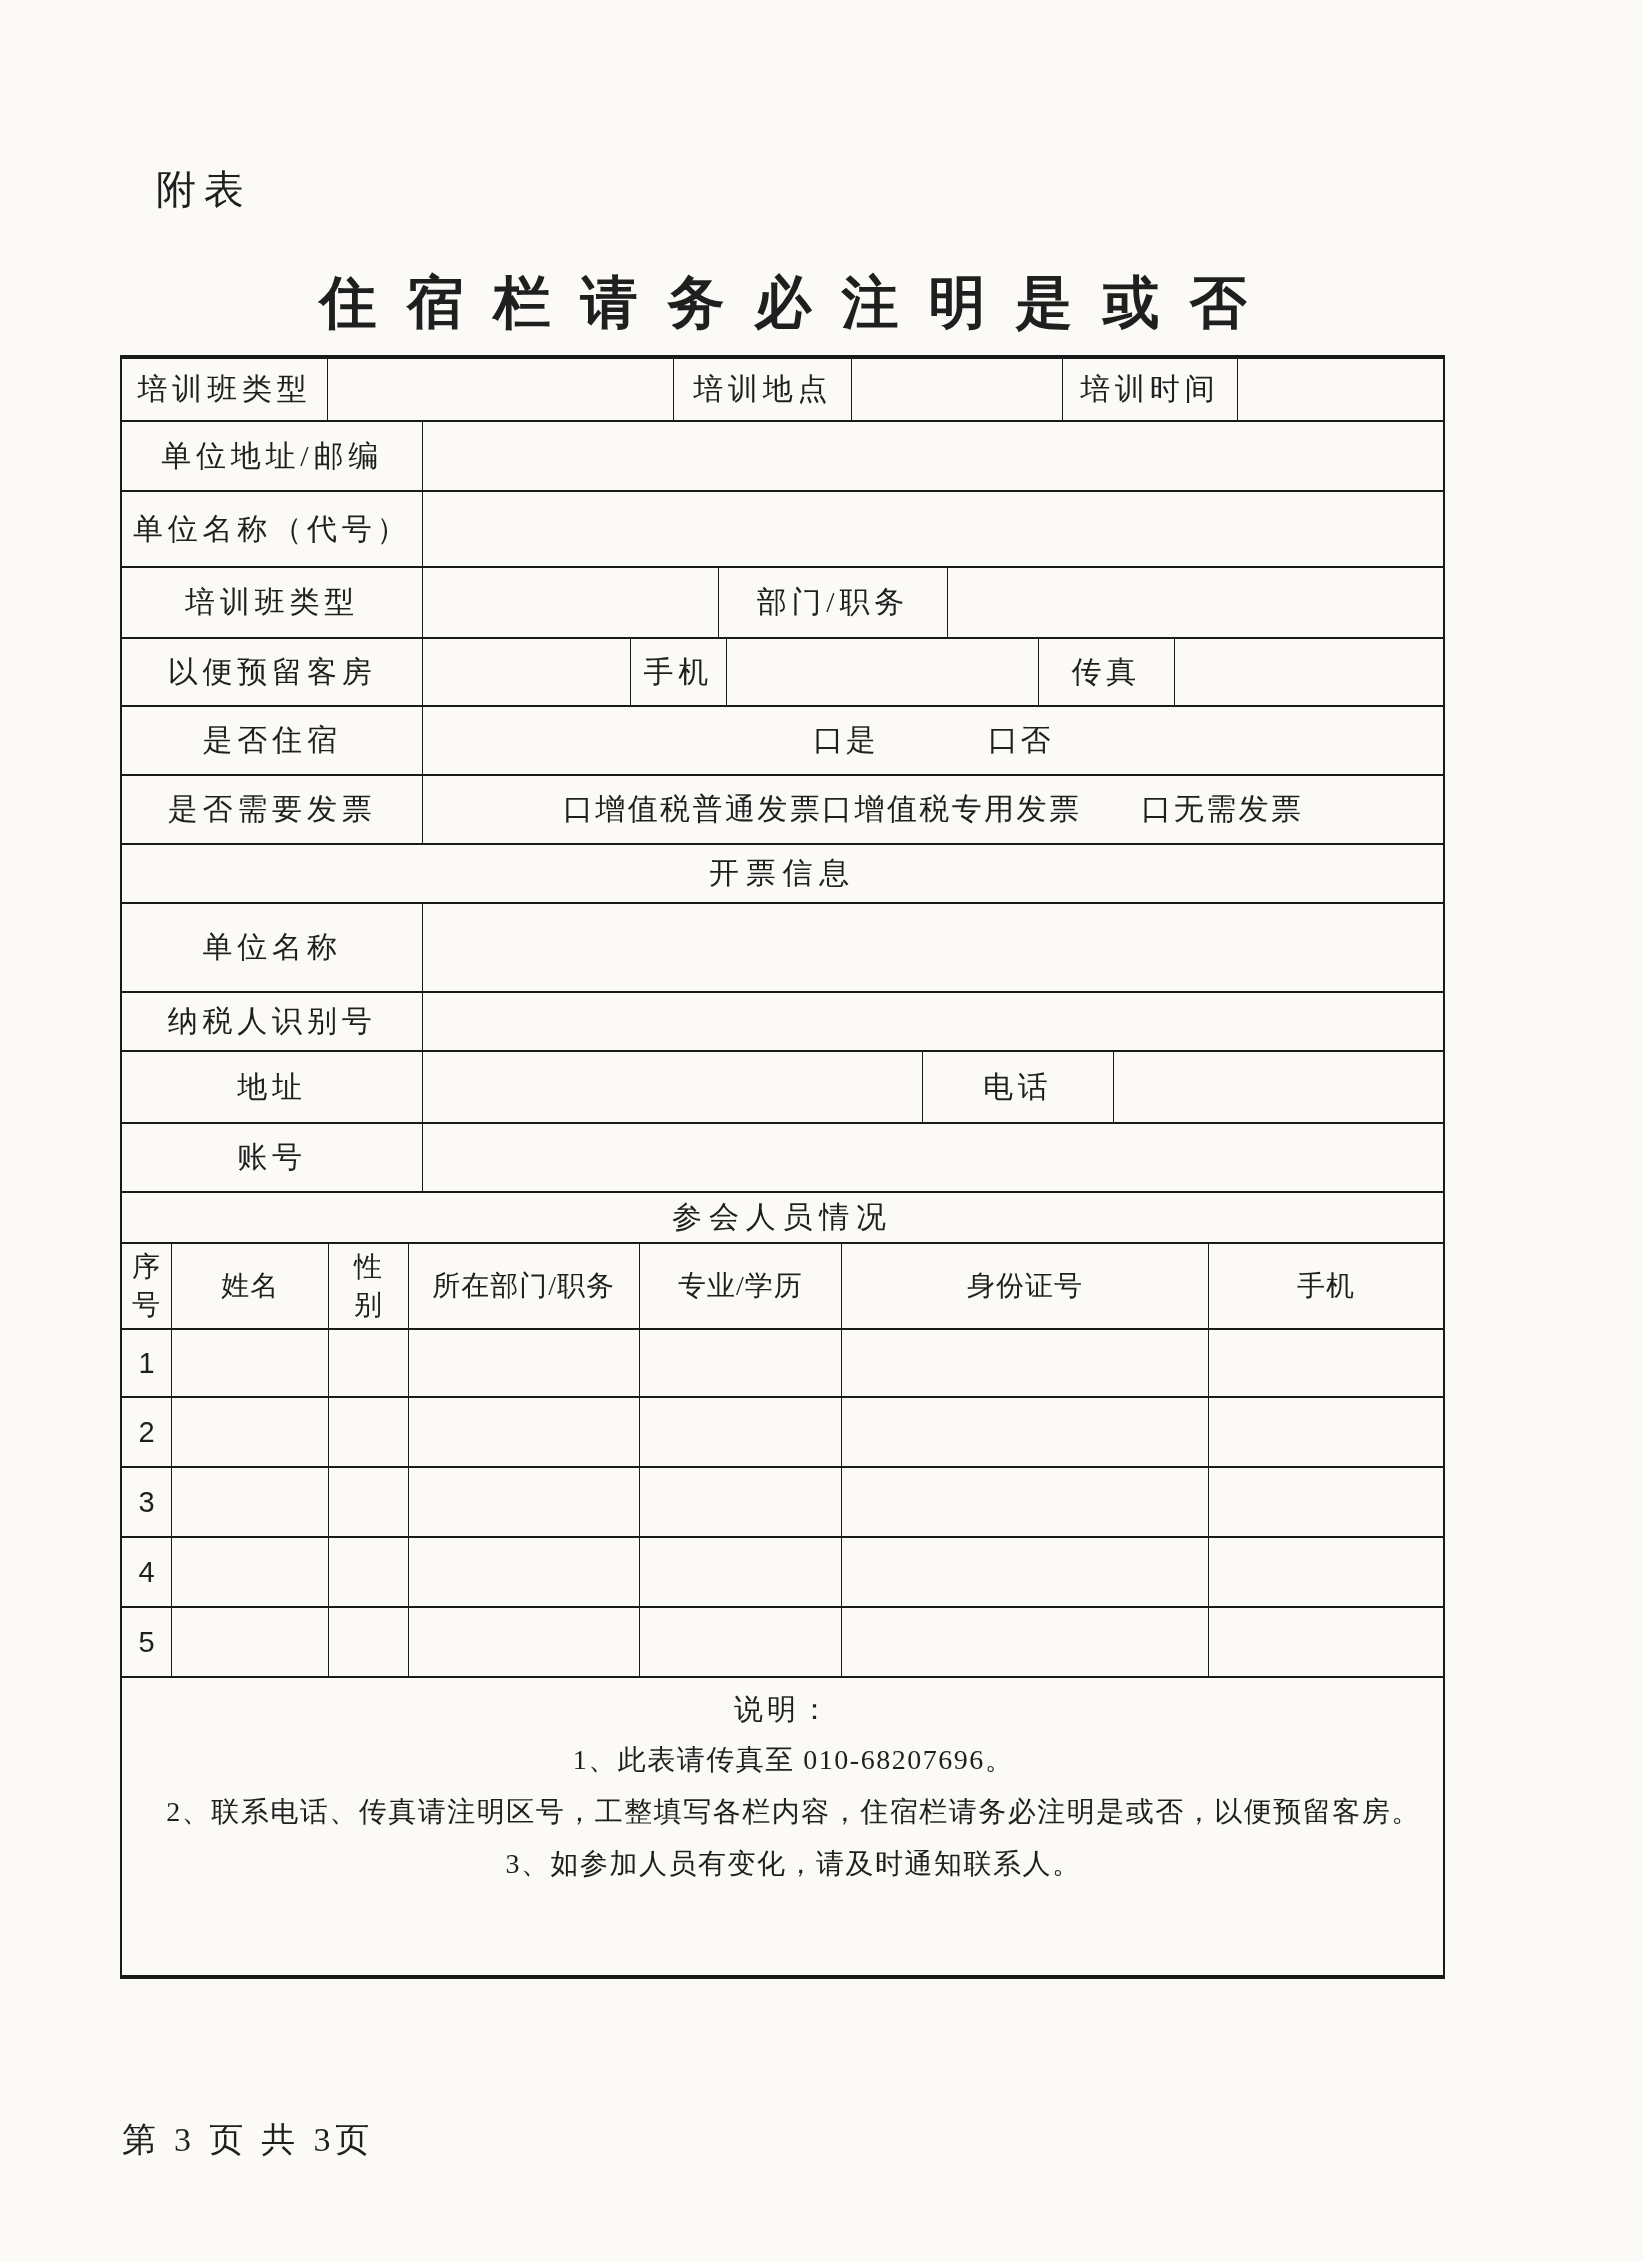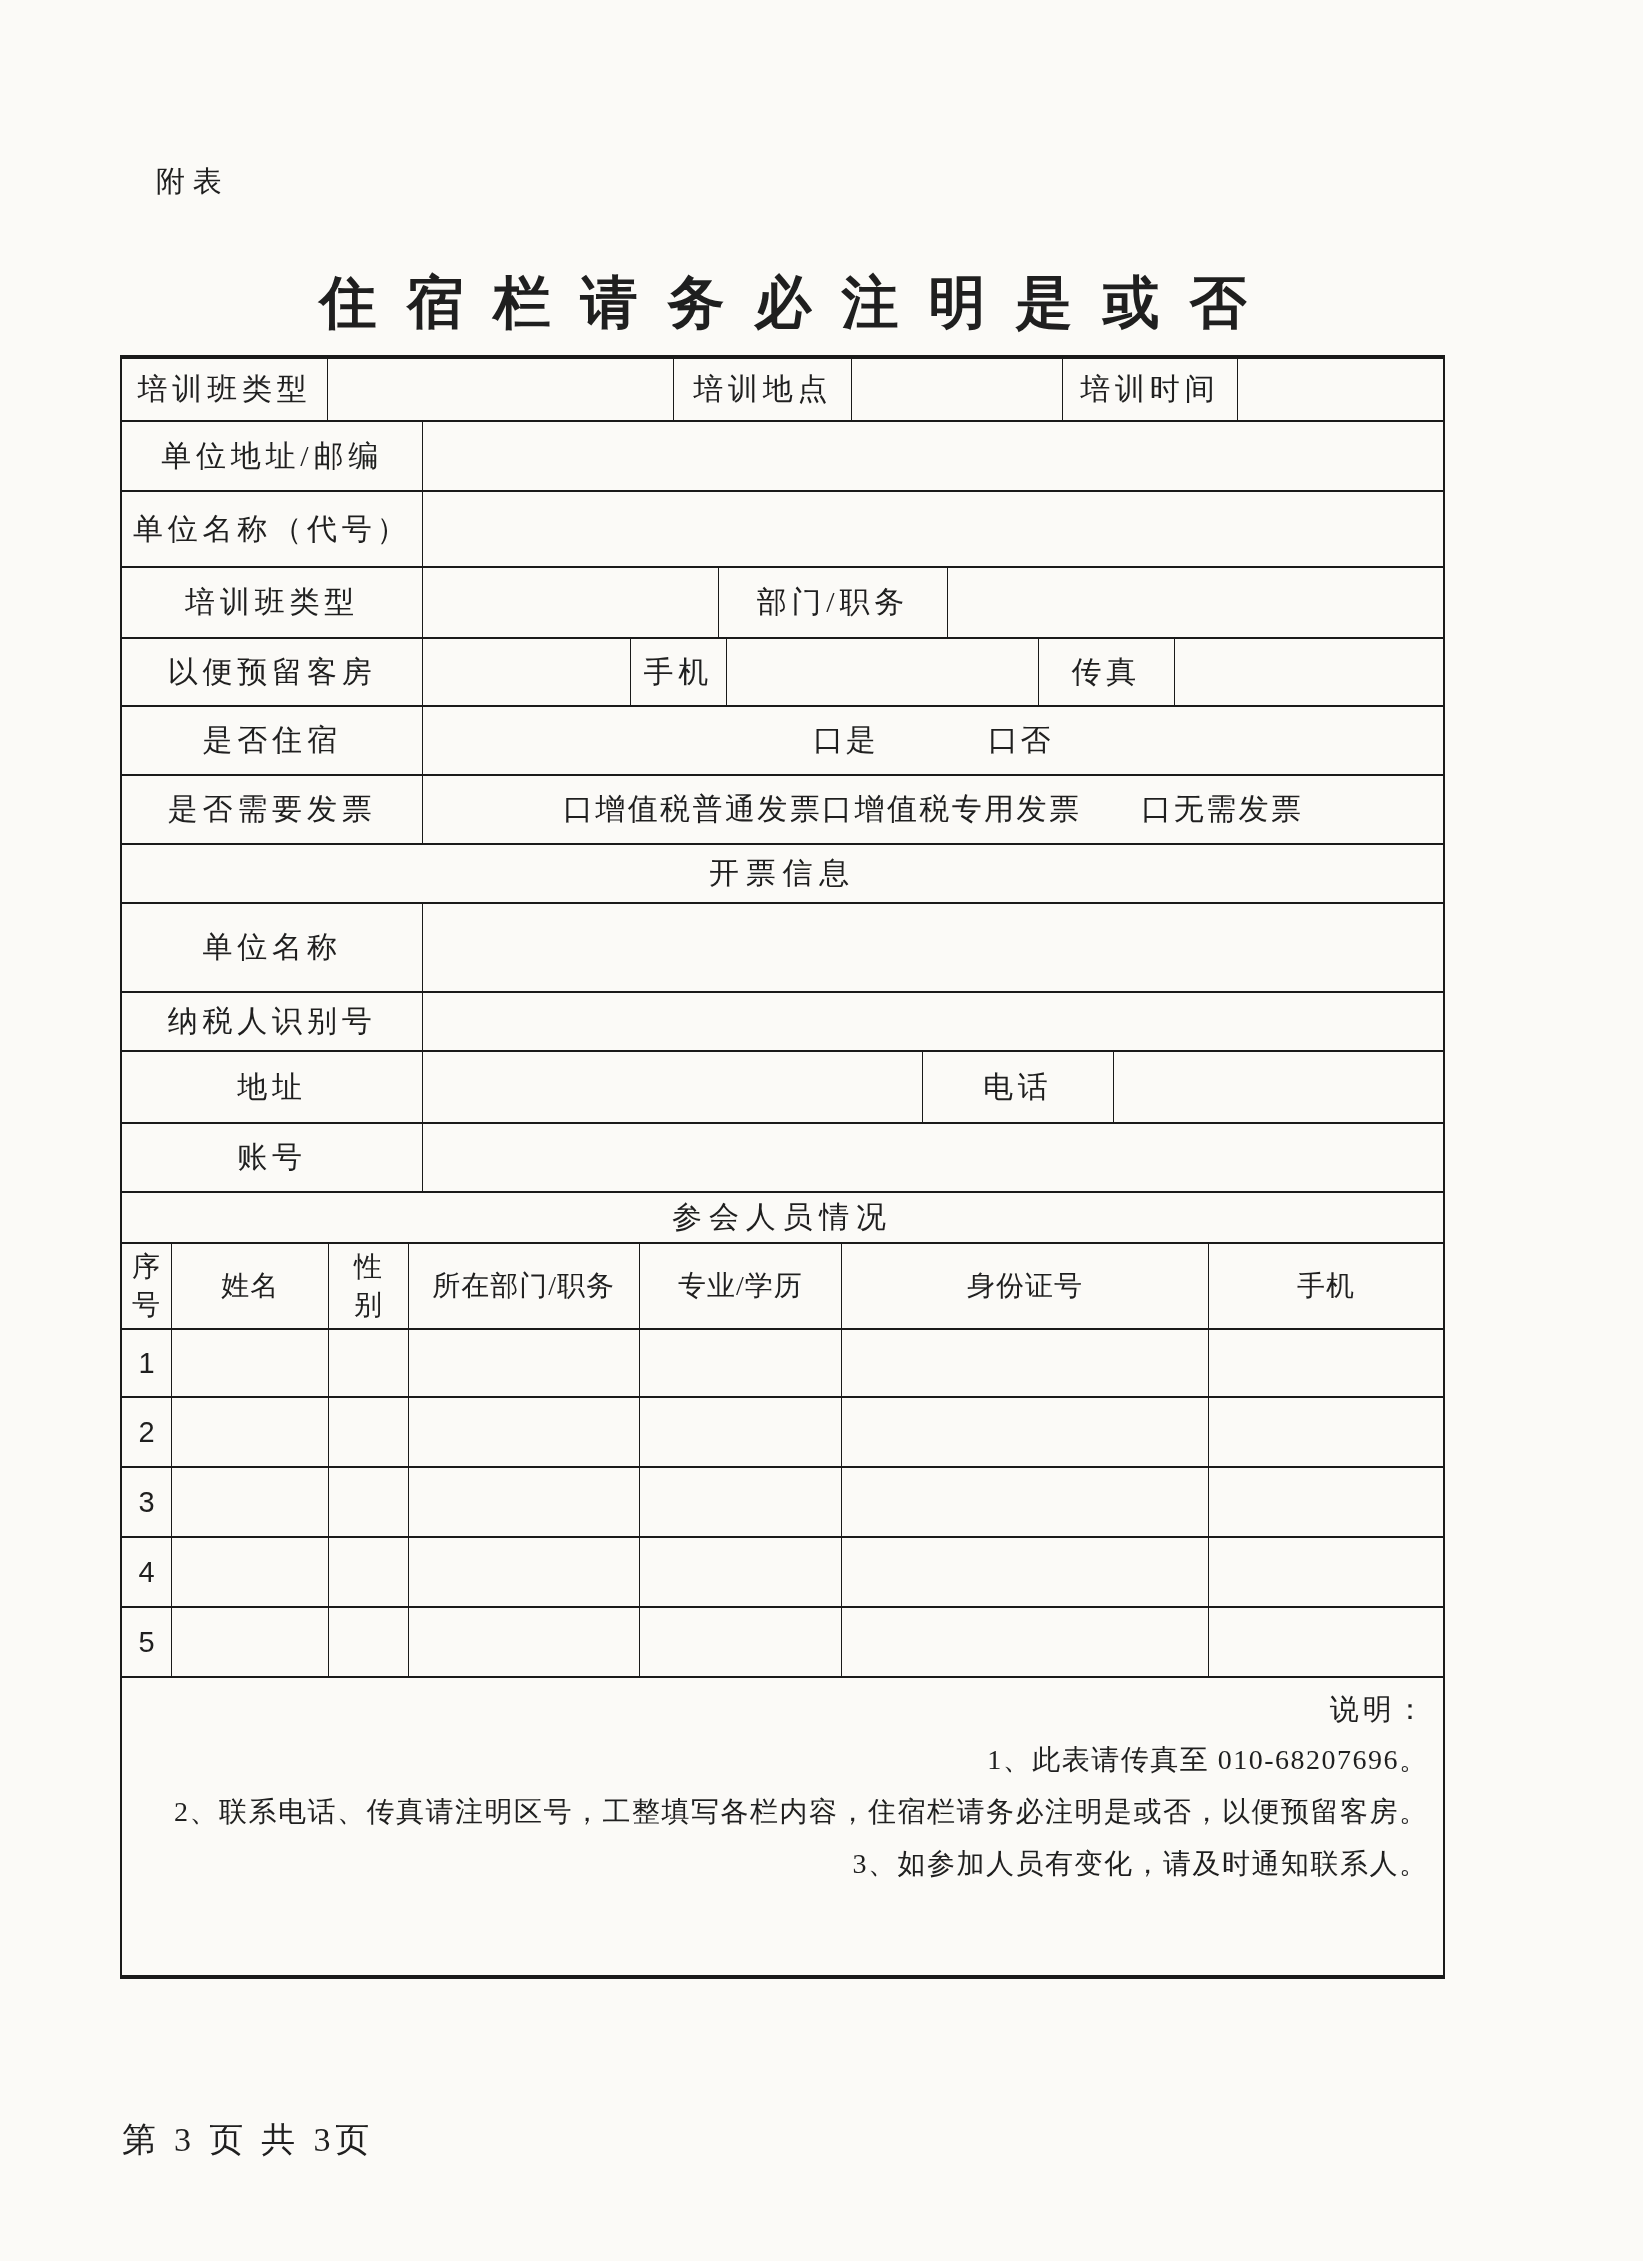--- a/index.html
+++ b/index.html
@@ -6,21 +6,21 @@
   .page{
     position:relative;
     width:1644px;height:2261px;
     background:var(--paper,#fbfaf7);
     color:var(--ink,#1f1f1f);
     font-family:"Liberation Serif","DejaVu Serif",serif;
     overflow:hidden;
   }
   .appendix{
     position:absolute;left:156px;top:162px;
-    font-size:29px;letter-spacing:7.7px;white-space:nowrap;
+    font-size:40px;letter-spacing:7.7px;white-space:nowrap;
   }
   .title{
     position:absolute;left:122px;top:265px;width:1322px;
     text-align:center;
     font-family:"Liberation Sans","DejaVu Sans",sans-serif;
     font-weight:700;font-size:57px;letter-spacing:30px;text-indent:30px;
     white-space:nowrap;
   }
   .tbl{
     position:absolute;left:120px;top:355px;width:1325px;height:1624px;
@@ -43,21 +43,21 @@
   }
   .td:last-child{border-right:none;}
   .lbl{letter-spacing:4.8px;text-align:center;}
   .section{letter-spacing:6.8px;}
   .opts{gap:110px;}
   .opt{letter-spacing:2.4px;white-space:nowrap;}
   .hc{font-size:28px;line-height:1.35;letter-spacing:1px;text-align:center;}
   .num{font-family:"Liberation Sans","DejaVu Sans",sans-serif;font-size:29px;}
   .notes{
     display:block;box-sizing:border-box;
-    padding:7.7px 14.5px 0 14.5px;font-size:28px;text-align:right;
+    padding:7.7px 14.5px 0 14.5px;font-size:28px;text-align:center;
   }
   .notes-title{letter-spacing:3.9px;margin:4.8px 0 8.7px 1.9px;font-size:29px;}
   .note-item{margin:0 0 9.7px 22px;letter-spacing:1.5px;line-height:1.5;}
   .footer{
     position:absolute;left:122px;top:2117px;width:1322px;
     text-align:left;font-size:34px;letter-spacing:4.8px;
   }
 </style>
 </head>
 <body>

